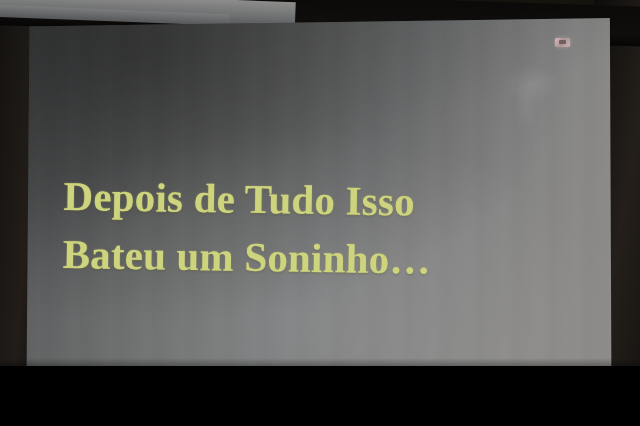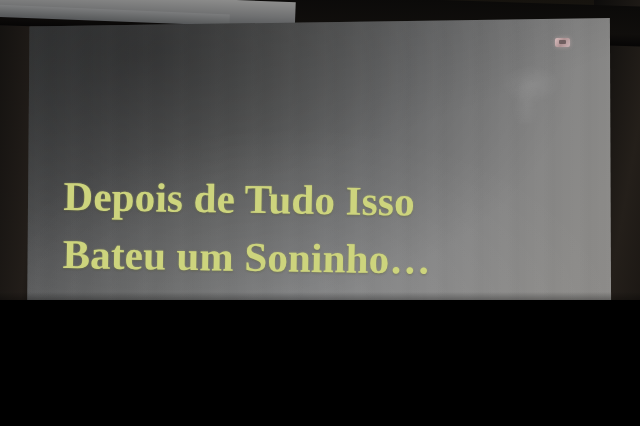--- a/index.html
+++ b/index.html
@@ -10,21 +10,21 @@
   body {
     width: 640px;
     height: 426px;
     overflow: hidden;
     font-family: "Liberation Serif", serif;
   }
 
   #scene {
     position: relative;
     width: 640px;
-    height: 300px;
+    height: 366px;
     overflow: hidden;
     background: #0c0b0a;
   }
 
   
   .room-wall {
     position: absolute;
     inset: 0;
     background:
       radial-gradient(140% 110% at 88% 52%, #2a2522 0%, #17140f 45%, #0a0908 100%);

